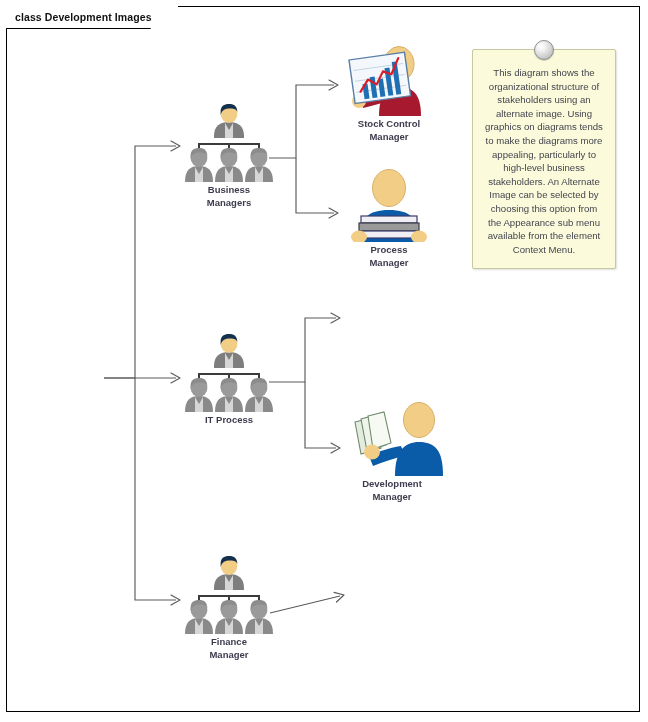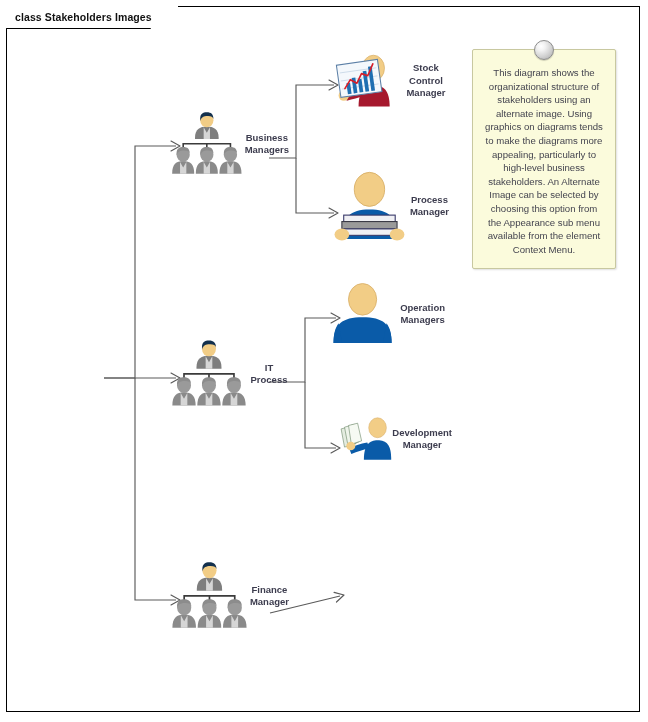--- a/index.html
+++ b/index.html
@@ -55,21 +55,21 @@
     width:648px; height:722px;
     z-index:2;
     pointer-events:none;
   }
 
   
   .node{
     position:absolute;
     z-index:3;
     display:flex;
-    flex-direction:row;
+    flex-direction:column;
     align-items:center;
     width:120px;
     margin-left:-60px;
   }
   .node .art{
     position:relative;
     display:block;
   }
   .node .caption{
     margin-top:2px;
@@ -117,21 +117,21 @@
 
 <div id="canvas">
 
   <div class="frame"></div>
 
   <svg class="frame-tab-shape" width="150" height="24" viewBox="0 0 150 24">
     <path d="M0.5,0.5 H131 L144.5,22.5 H0.5 Z" fill="#ffffff" stroke="#000000" stroke-width="1"></path>
     <path d="M0.5,0.5 H131" stroke="#ffffff" stroke-width="2"></path>
   </svg>
   <div class="frame-tab">
-    <span>class Stakeholders Images</span>
+    <span>class Development Images</span>
   </div>
 
   <svg class="wires" viewBox="0 0 648 722">
     <defs>
       <g id="openArrowR">
         <path d="M-9,-5 L0,0 L-9,5" fill="none" stroke="#5a5a5a" stroke-width="1.15" stroke-linecap="round" stroke-linejoin="round"></path>
       </g>
     </defs>
 
     <g>
@@ -318,31 +318,20 @@
         <rect x="17" y="63" width="54" height="7" fill="#f0f0f4" stroke="#3a3a6a" stroke-width="1.2"></rect>
       </g>
 
       <ellipse cx="14" cy="69" rx="8" ry="6.5" fill="#f2cd86"></ellipse>
       <ellipse cx="74" cy="69" rx="8" ry="6.5" fill="#f2cd86"></ellipse>
     </svg>
     <div class="caption">Process
 Manager</div>
   </div>
 
-  <div class="node" style="left:385px; top:278px;">
-    <svg class="art" width="88" height="70" viewBox="0 0 88 70">
-      <path d="M10,70 C10,48 20,40 44,40 C68,40 78,48 78,70 Z" fill="#0a5ba8"></path>
-      <ellipse cx="44" cy="19" rx="16.5" ry="18.5" fill="#f2cd86"></ellipse>
-      <ellipse cx="44" cy="19" rx="16.5" ry="18.5" fill="none" stroke="#d9b06a" stroke-width="1"></ellipse>
-      <path d="M10,70 C10,60 12,52 16,47 L20,70 Z" fill="#0a5ba8"></path>
-      <path d="M78,70 C78,60 76,52 72,47 L68,70 Z" fill="#0a5ba8"></path>
-    </svg>
-    <div class="caption">Operation
-Managers</div>
-  </div>
 
   <div class="node" style="left:392px; top:400px;align-items:center;">
     <svg class="art" width="106" height="76" viewBox="0 0 106 76">
 
       <path d="M56,76 C56,50 66,42 80,42 C96,42 104,50 104,76 Z" fill="#0a5ba8"></path>
 
       <ellipse cx="80" cy="20" rx="15.5" ry="17.5" fill="#f2cd86"></ellipse>
       <ellipse cx="80" cy="20" rx="15.5" ry="17.5" fill="none" stroke="#d9b06a" stroke-width="1"></ellipse>
 
       <path d="M62,46 C50,48 38,52 30,56 L34,66 C44,62 56,58 66,56 Z" fill="#0a5ba8"></path>

